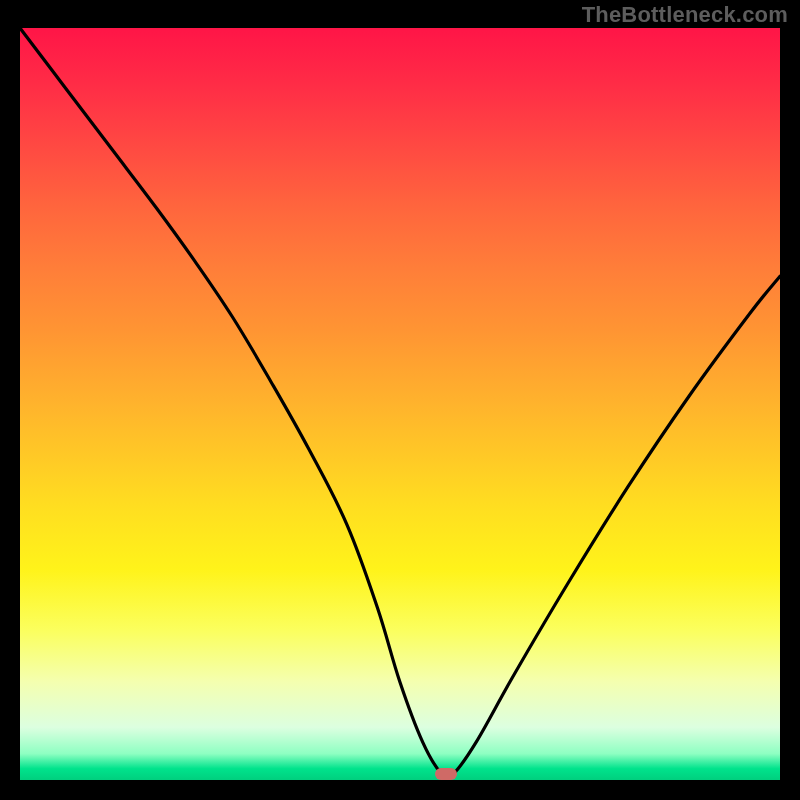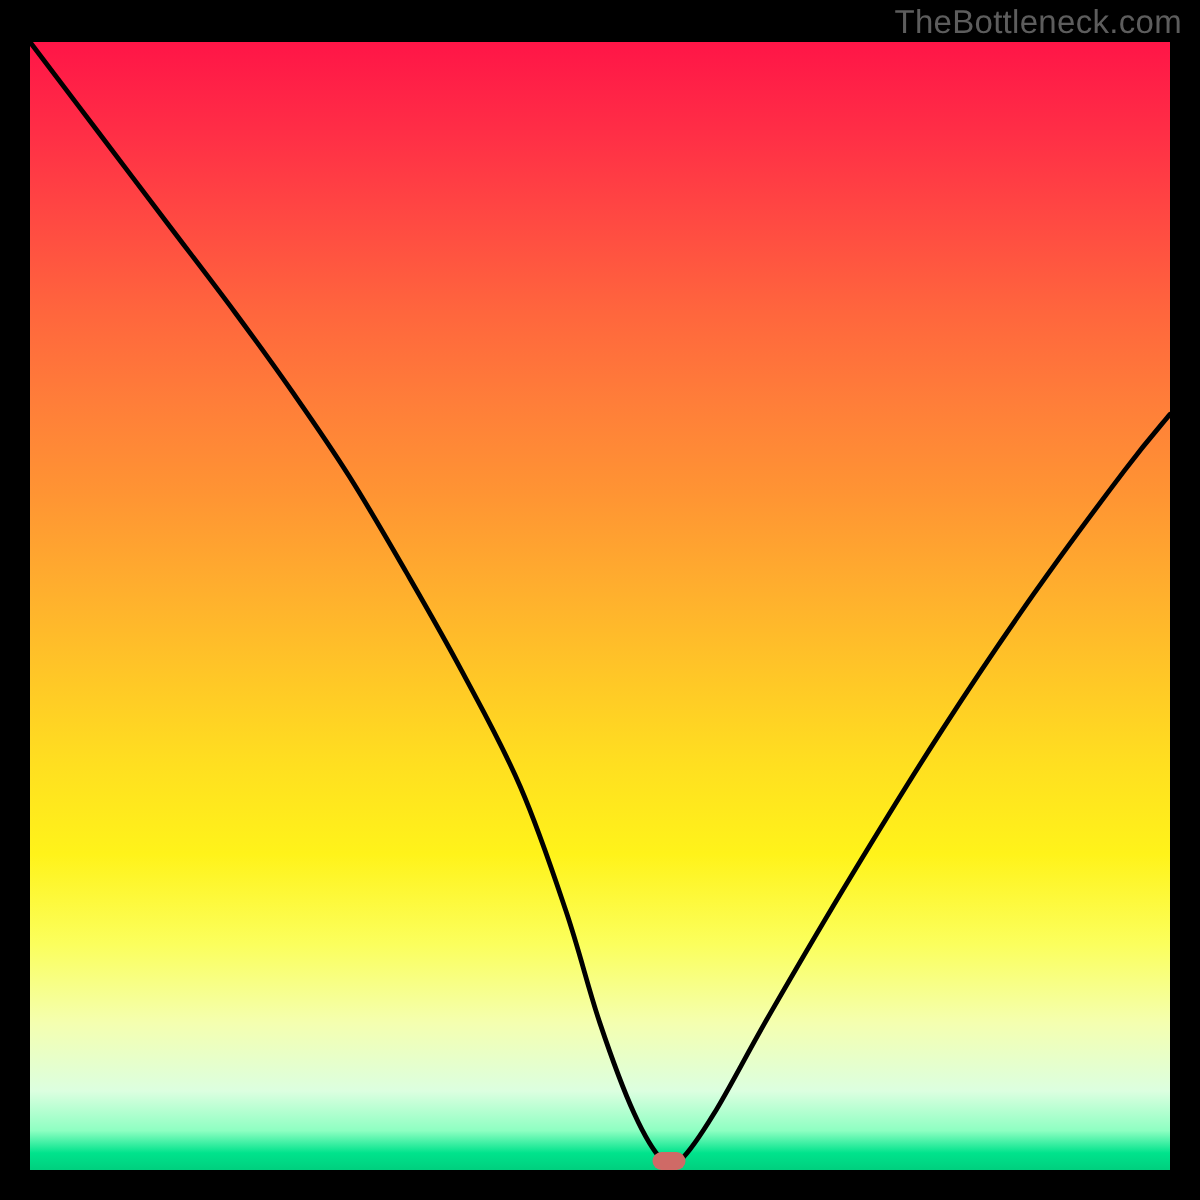--- a/index.html
+++ b/index.html
@@ -16,21 +16,21 @@
     width: 800px;
     height: 800px;
     background: #000;
   }
   .watermark {
     position: absolute;
     top: 2px;
     right: 12px;
     color: #5d5d5d;
     font-size: 22px;
-    font-weight: 400;
+    font-weight: 700;
     letter-spacing: 0.2px;
     user-select: none;
   }
   .plot-area {
     position: absolute;
     left: 20px;
     top: 28px;
     width: 760px;
     height: 752px;
   }

